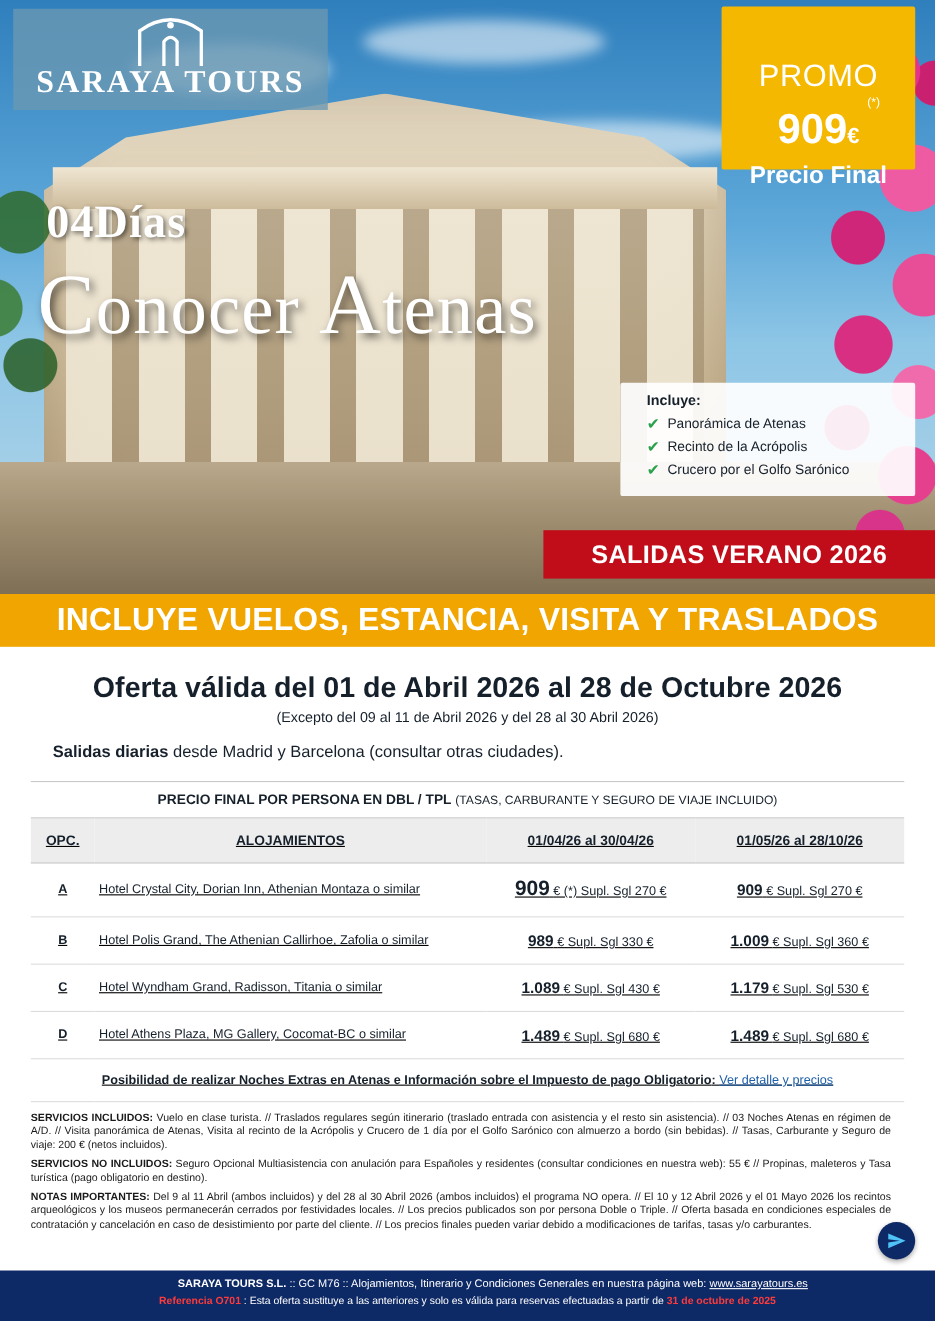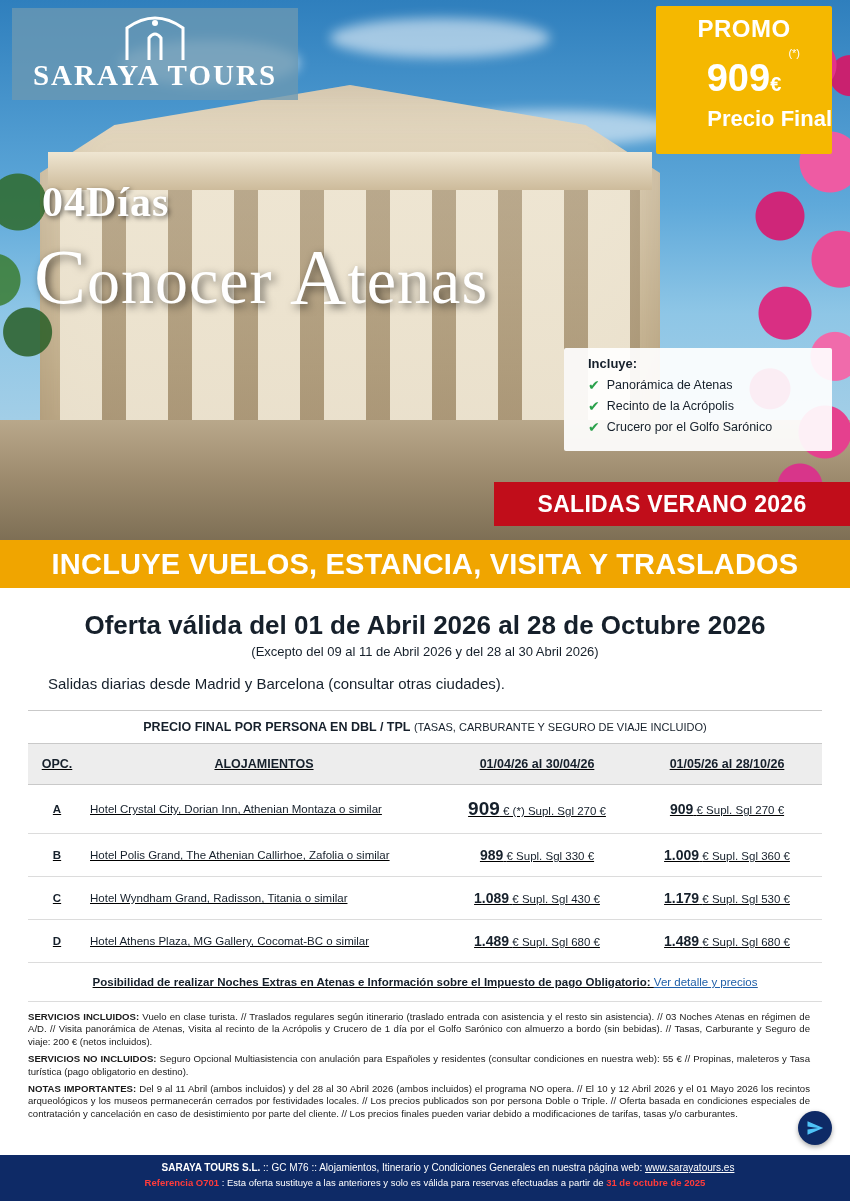--- a/index.html
+++ b/index.html
@@ -138,25 +138,25 @@
     right: 18px;
     top: 6px;
     width: 176px;
     height: 148px;
     background: #f5b800;
     color: #ffffff;
     text-align: center;
     padding-top: 6px;
     border-radius: 2px;
   }
-  .promo .p1 { font-size: 24px; font-weight: bold; letter-spacing: .5px; line-height: 34px; }
+  .promo .p1 { font-size: 28px; font-weight: normal; letter-spacing: .5px; line-height: 34px; margin-top: 40px; }
   .promo .ast { font-size: 11px; display:block; text-align:right; padding-right:32px; margin-top:2px; line-height:10px;}
   .promo .p2 { font-size: 38px; font-weight: bold; line-height: 40px; }
   .promo .p2 .eur { font-size: 20px; }
-  .promo .p3 { font-size: 22px; font-weight: bold; margin-top: 2px; text-align: right; }
+  .promo .p3 { font-size: 22px; font-weight: bold; margin-top: 2px; }
 
   
   .days {
     position: absolute;
     left: 42px;
     top: 178px;
     color: #ffffff;
     font-size: 42px;
     font-weight: bold;
     font-family: "Liberation Serif", serif;
@@ -227,21 +227,21 @@
   .content { padding: 14px 28px 0 28px; }
   .offer-title {
     text-align: center;
     font-size: 26px;
     font-weight: bold;
     color: #16202b;
     margin: 8px 0 3px 0;
   }
   .offer-sub { text-align: center; font-size: 13px; color: #16202b; margin-bottom: 16px; }
   .depart { font-size: 15px; color: #16202b; margin: 0 0 18px 20px; }
-  .depart b { font-weight: normal; margin-top: 48px; }
+  .depart b { font-weight: bold; margin-top: 48px; }
 
   .price-head {
     text-align: center;
     font-size: 12.5px;
     color: #16202b;
     border-top: 1px solid #c9c9c9;
     padding: 9px 0 9px 0;
   }
   .price-head b { font-weight: bold; }
   .price-head .small { font-size: 11px; }

